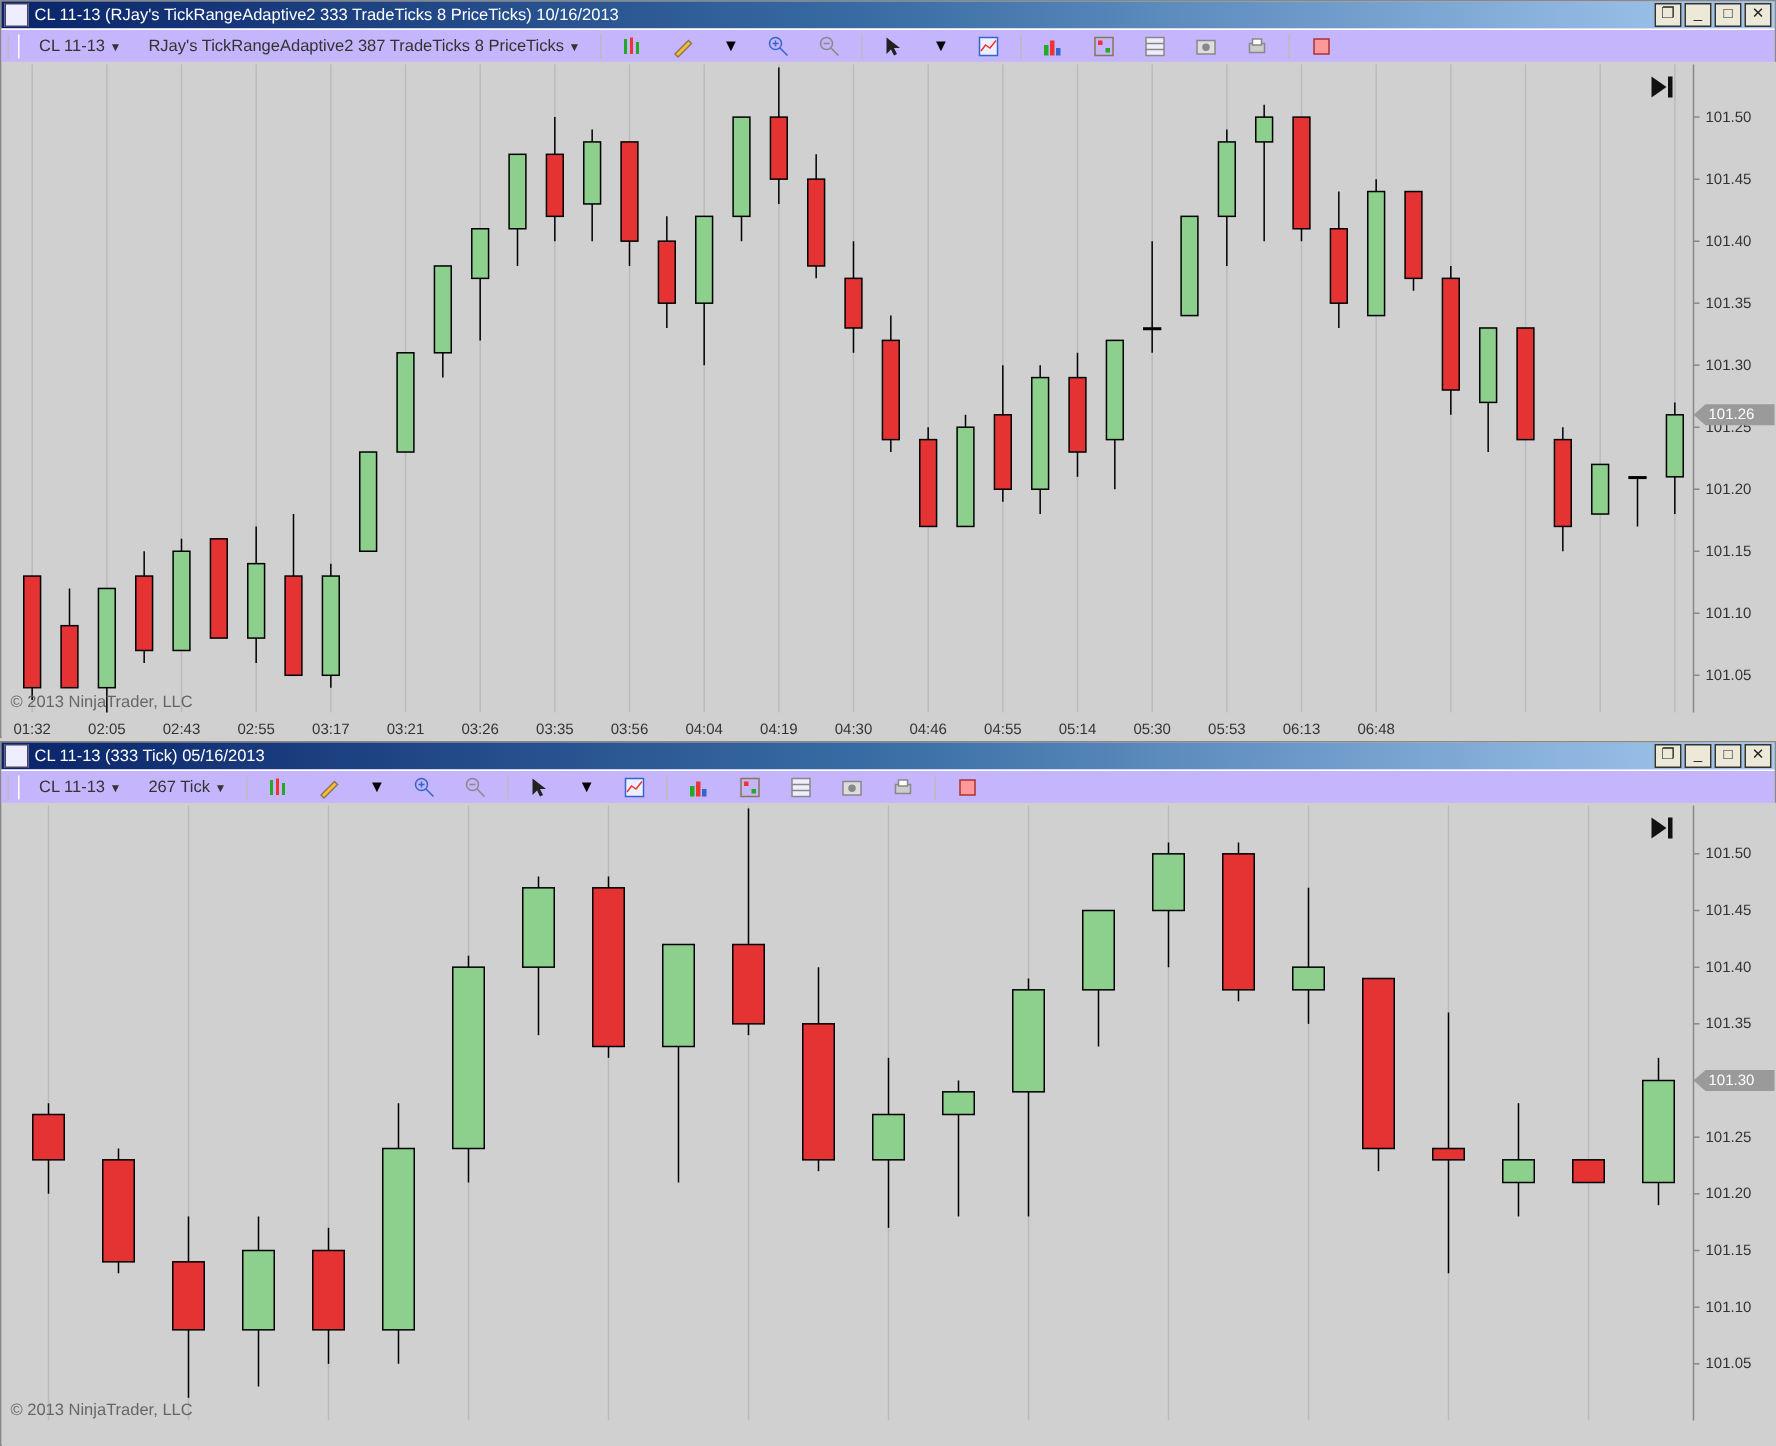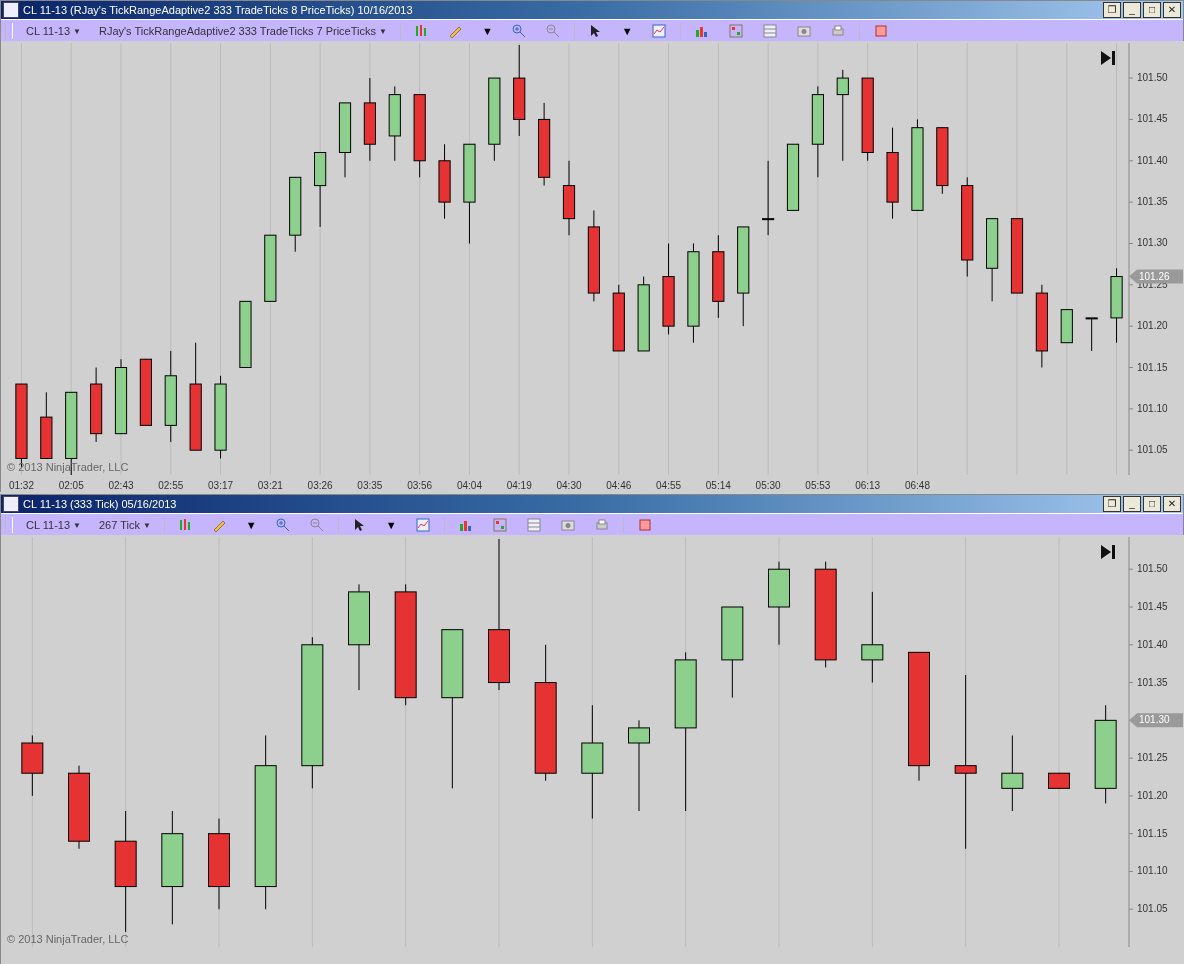--- a/index.html
+++ b/index.html
@@ -49,21 +49,21 @@
         <div class="winbtn">□</div>
         <div class="winbtn">✕</div>
       </div>
       <div class="toolbar">
         <div class="tgrip"></div>
         <div class="tbtn tdrop">
           <span>CL 11-13</span>
           <span class="car">▼</span>
         </div>
         <div class="tbtn tdrop">
-          <span>RJay's TickRangeAdaptive2 333 TradeTicks  7 PriceTicks</span>
+          <span>RJay's TickRangeAdaptive2 387 TradeTicks  8 PriceTicks</span>
           <span class="car">▼</span>
         </div>
         <div class="sep"></div>
         <div class="tbtn">
           <div class="ticon">
             <svg width="16" height="16">
               <rect x="2" y="3" width="2" height="10" fill="#2a2"></rect>
               <rect x="6" y="2" width="2" height="11" fill="#e33"></rect>
               <rect x="10" y="5" width="2" height="8" fill="#2a2"></rect>
             </svg>

